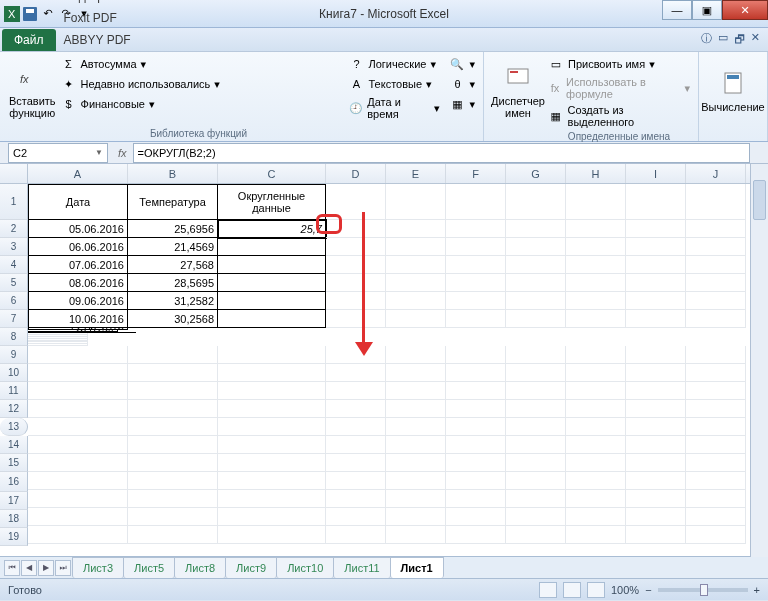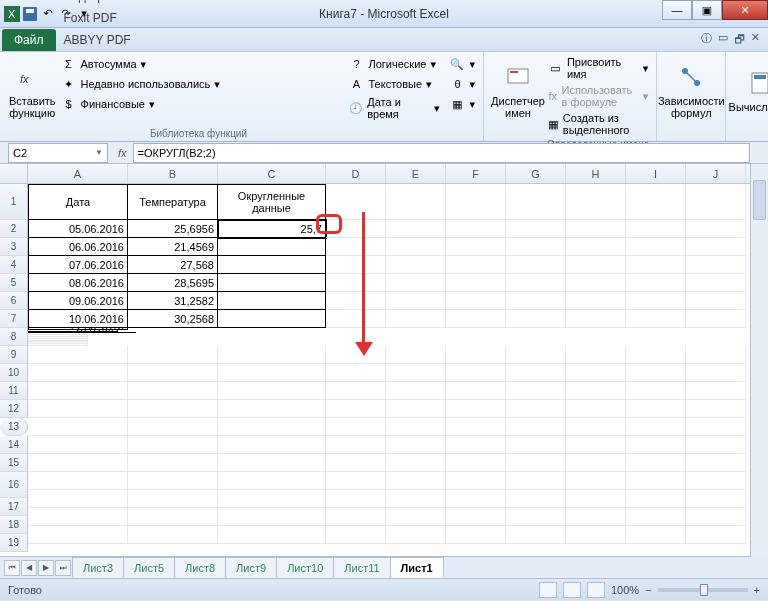--- a/index.html
+++ b/index.html
@@ -48,21 +48,21 @@
 .row-headers { width: 28px; display: flex; flex-direction: column; }
 .row-h { height: 18px; border-bottom: 1px solid #d4dbe4; border-right: 1px solid #b8c6d6; background: linear-gradient(#f5f8fc,#e5ecf5); text-align: center; color: #43586e; font-size: 10px; display: flex; align-items: center; justify-content: center; cursor: pointer; }
 .cells { position: relative; }
 .cell-row { display: flex; height: 18px; }
 .cell { border-right: 1px solid #e4e8ed; border-bottom: 1px solid #e4e8ed; padding: 0 3px; display: flex; align-items: center; overflow: hidden; }
 .cell.data { border-right: 1px solid #000; border-bottom: 1px solid #000; }
 .cell.data-top { border-top: 1px solid #000; }
 .cell.data-left { border-left: 1px solid #000; }
 .cell.hcell { justify-content: center; font-weight: normal; }
 .cell.num { justify-content: flex-end; }
-.cell.sel { outline: 2px solid #000; outline-offset: -1px; }
+.cell.sel { outline: 2px solid #000; outline-offset: -1px; font-style: italic; }
 
 
 .cA { width: 100px; }
 .cB { width: 90px; }
 .cC { width: 108px; }
 .cD, .cE, .cF, .cG, .cH, .cI, .cJ { width: 60px; }
 
 
 .fill-handle { position: absolute; width: 26px; height: 20px; border: 3px solid #e03030; border-radius: 6px; }
 
@@ -181,32 +181,20 @@
           </div>
       </div>
       <div class="rgroup-title">Определенные имена</div>
     </div>
   </div>
 
   <div class="rgroup">
     <div class="big-btn">
       <span class="ico">
           <svg width="28" height="28">
-            <circle cx="8" cy="8" r="3" fill="#4682b4"></circle>
-            <circle cx="20" cy="20" r="3" fill="#4682b4"></circle>
-            <line x1="10" y1="10" x2="18" y2="18" stroke="#4682b4" stroke-width="1.5"></line>
-          </svg>
-        </span>
-      <span class="lbl">Зависимости формул</span>
-    </div>
-  </div>
-  <div class="rgroup">
-    <div class="big-btn">
-      <span class="ico">
-          <svg width="28" height="28">
             <rect x="6" y="4" width="16" height="20" fill="#fff" stroke="#888"></rect>
             <rect x="8" y="6" width="12" height="4" fill="#4682b4"></rect>
           </svg>
         </span>
       <span class="lbl">Вычисление</span>
     </div>
   </div>
 </div>
 
 <div class="fbar">
@@ -246,21 +234,21 @@
         <div class="row-h" style="height: 18px;">6</div>
         <div class="row-h" style="height: 18px;">7</div>
         <div class="row-h" style="height: 18px;">8</div>
         <div class="row-h" style="height: 18px;">9</div>
         <div class="row-h" style="height: 18px;">10</div>
         <div class="row-h" style="height: 18px;">11</div>
         <div class="row-h" style="height: 18px;">12</div>
         <div class="row-h" style="height: 18px; border-radius: 9px;">13</div>
         <div class="row-h" style="height: 18px;">14</div>
         <div class="row-h" style="height: 18px;">15</div>
-        <div class="row-h" style="height: 26px; text-align: right;">16</div>
+        <div class="row-h" style="height: 20px; text-align: right;">16</div>
         <div class="row-h" style="height: 18px;">17</div>
         <div class="row-h" style="height: 18px;">18</div>
         <div class="row-h" style="height: 18px;">19</div>
         <div class="row-h" style="height: 18px; margin-top: 36px;">20</div>
       </div>
     <div class="cells" id="cells">
         <div class="cell-row" style="height: 36px;">
           <div class="cell cA data data-top data-left hcell" style="height: 36px;">Дата</div>
           <div class="cell cB data data-top hcell" style="height: 36px;">Температура</div>
           <div class="cell cC data data-top hcell" style="height: 36px;">

